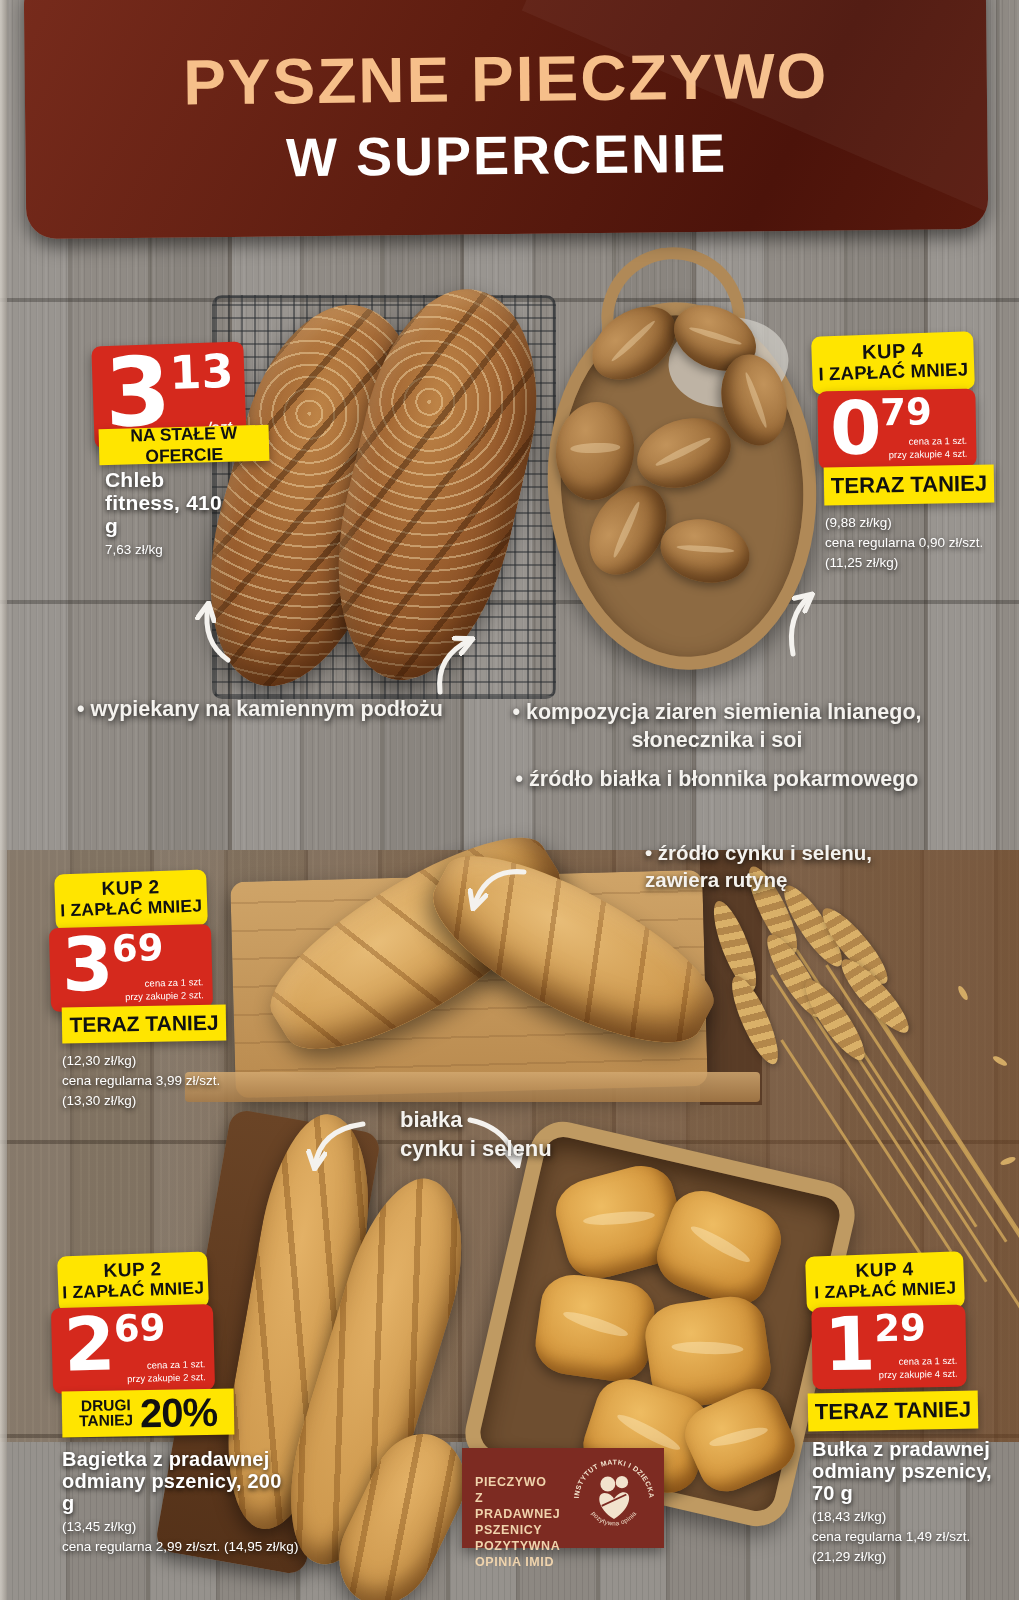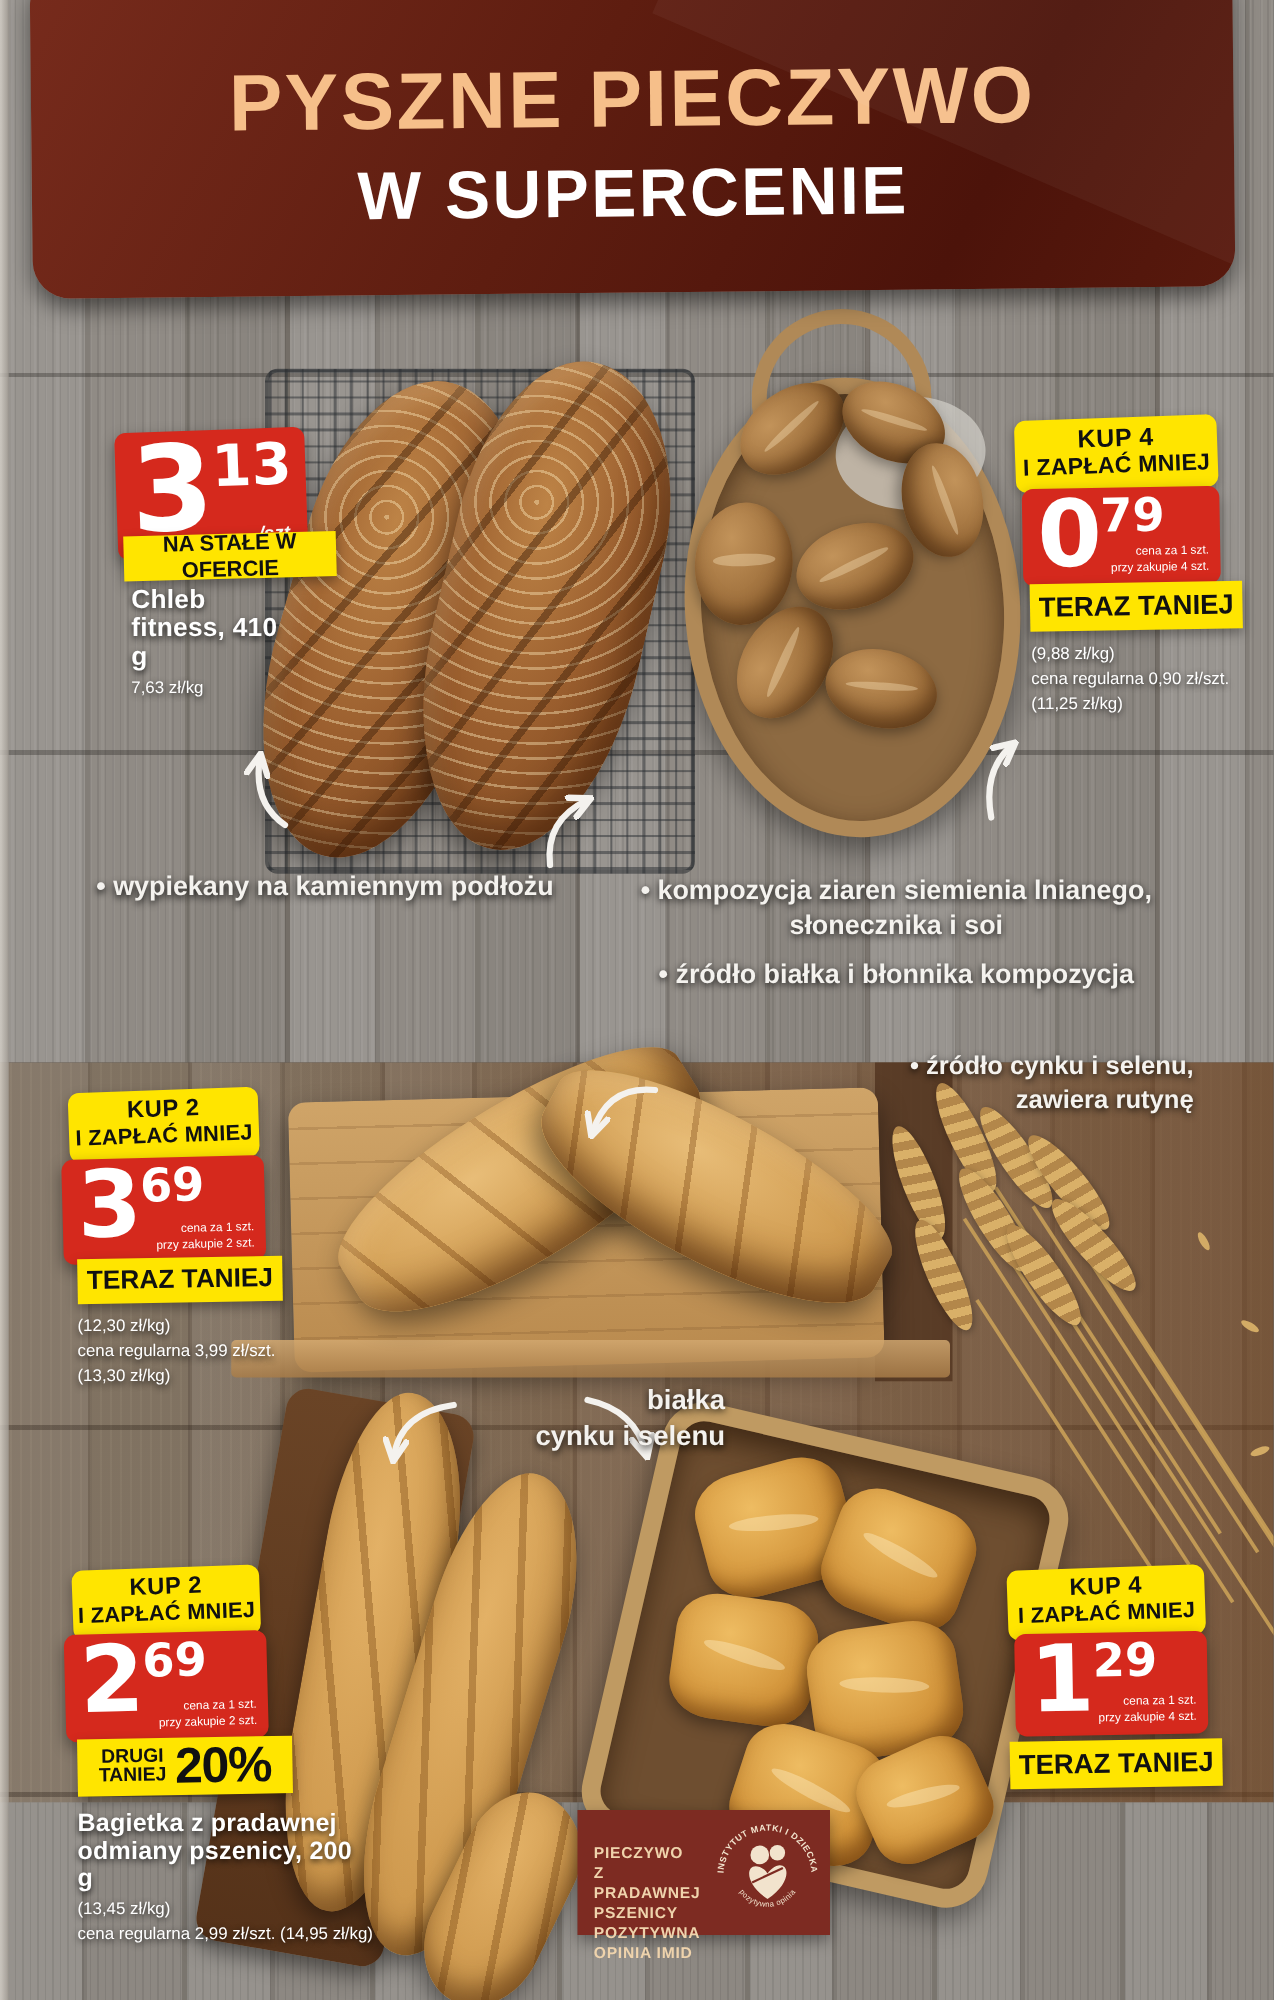--- a/index.html
+++ b/index.html
@@ -125,21 +125,21 @@
   
   .pblock{position:absolute;z-index:5;color:#fff;text-shadow:0 2px 5px rgba(0,0,0,.8);}
   .pname{font-weight:800;font-size:21px;line-height:1.1;letter-spacing:.2px;}
   .pfine{font-size:13.5px;font-weight:400;margin-top:4px;line-height:1.4;}
 
   
   .bullets{position:absolute;z-index:5;color:#f4f2ee;font-weight:700;font-size:21.5px;
     text-align:center;text-shadow:0 2px 6px rgba(0,0,0,.85);line-height:1.32;}
   .bullets p{margin:0 0 10px 0;}
   .callout{position:absolute;z-index:5;color:#f4f2ee;font-weight:700;font-size:20.5px;
-    text-align:right;text-shadow:0 2px 6px rgba(0,0,0,.85);line-height:1.3;}
+    text-align:left;text-shadow:0 2px 6px rgba(0,0,0,.85);line-height:1.3;}
   .callout span{display:block;}
 
   
   .imid{left:462px;top:1448px;width:202px;height:100px;background:#7d2b22;z-index:6;
     display:flex;align-items:center;padding:6px 6px 6px 13px;box-sizing:border-box;
     box-shadow:0 5px 12px rgba(0,0,0,.4);}
   .imid-lines{flex:1;color:#efd3ac;font-weight:800;font-size:12.5px;line-height:1.28;letter-spacing:.6px;margin-top:48px;}
   .imid-lines span{display:block;}
   .imid-seal{width:88px;height:88px;flex:0 0 auto;}
 </style>
@@ -256,21 +256,21 @@
     <div class="pfine">(9,88 zł/kg)</div>
     <div class="pfine" style="margin-top:1px;">cena regularna 0,90 zł/szt.</div>
     <div class="pfine" style="margin-top:1px;">(11,25 zł/kg)</div>
   </div>
 
   <div class="bullets" style="left:35px;top:695px;width:450px;">
     <p>• wypiekany na kamiennym podłożu</p>
   </div>
   <div class="bullets" style="left:487px;top:698px;width:460px;">
     <p>• kompozycja ziaren siemienia lnianego, słonecznika i soi</p>
-    <p>• źródło białka i błonnika kompozycja</p>
+    <p>• źródło białka i błonnika pokarmowego</p>
   </div>
 
   <div class="callout" style="left:645px;top:840px;width:310px;">
     <span>• źródło cynku i selenu,</span>
     <span>zawiera rutynę</span>
   </div>
 
   <div class="ybadge" style="left:55px;top:872px;width:152px;height:56px;transform:rotate(-2deg);">
     <span class="l1" style="font-size:19px;">KUP 2</span>
     <span class="l2" style="font-size:17.5px;">I ZAPŁAĆ MNIEJ</span>
@@ -332,20 +332,26 @@
     <div class="pr">
       <span class="zl">1</span>
       <span class="gr">29</span>
     </div>
     <div class="pnote">
       <span>cena za 1 szt.</span><br>
       <span>przy zakupie 4 szt.</span>
     </div>
   </div>
   <div class="yband" style="left:808px;top:1392px;width:170px;height:38px;font-size:22px;transform:rotate(-1deg);">TERAZ TANIEJ</div>
+  <div class="pblock" style="left:812px;top:1438px;width:185px;">
+    <div class="pname" style="font-size:20px;">Bułka z pradawnej odmiany pszenicy, 70 g</div>
+    <div class="pfine">(18,43 zł/kg)</div>
+    <div class="pfine" style="margin-top:1px;">cena regularna 1,49 zł/szt.</div>
+    <div class="pfine" style="margin-top:1px;">(21,29 zł/kg)</div>
+  </div>
 
   <div class="abs imid">
     <div class="imid-lines">
       <span>PIECZYWO</span>
       <span>Z PRADAWNEJ</span>
       <span>PSZENICY</span>
       <span>POZYTYWNA</span>
       <span>OPINIA IMID</span>
     </div>
     <svg class="imid-seal" viewBox="0 0 100 100">

